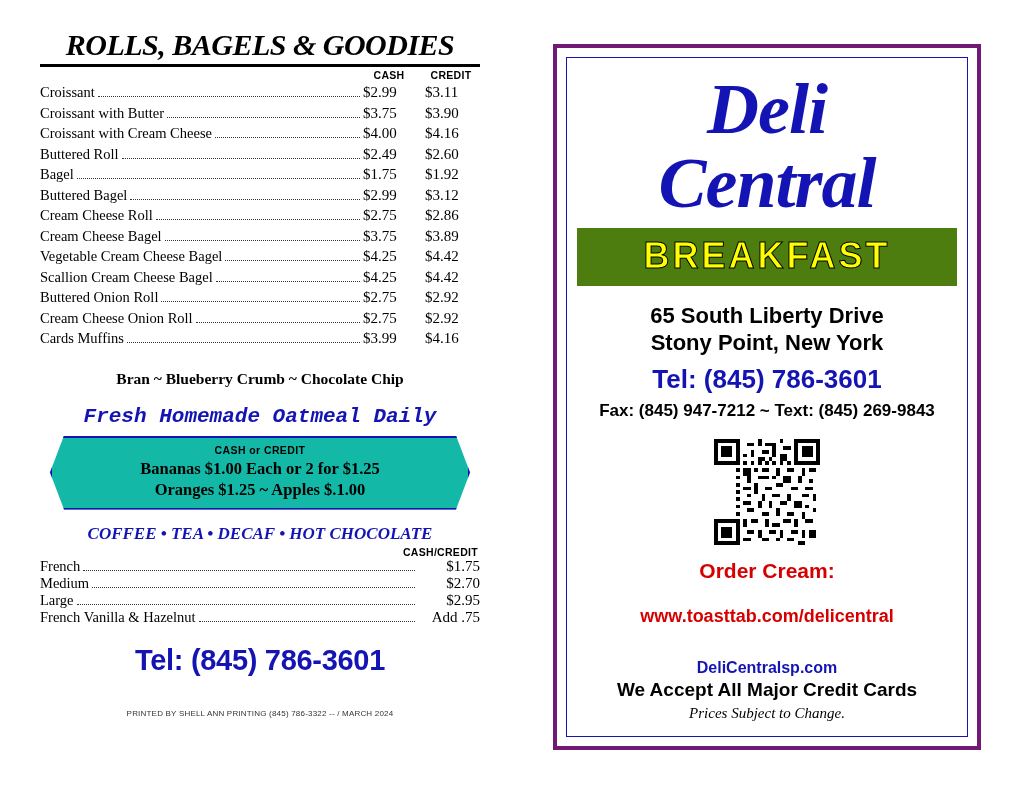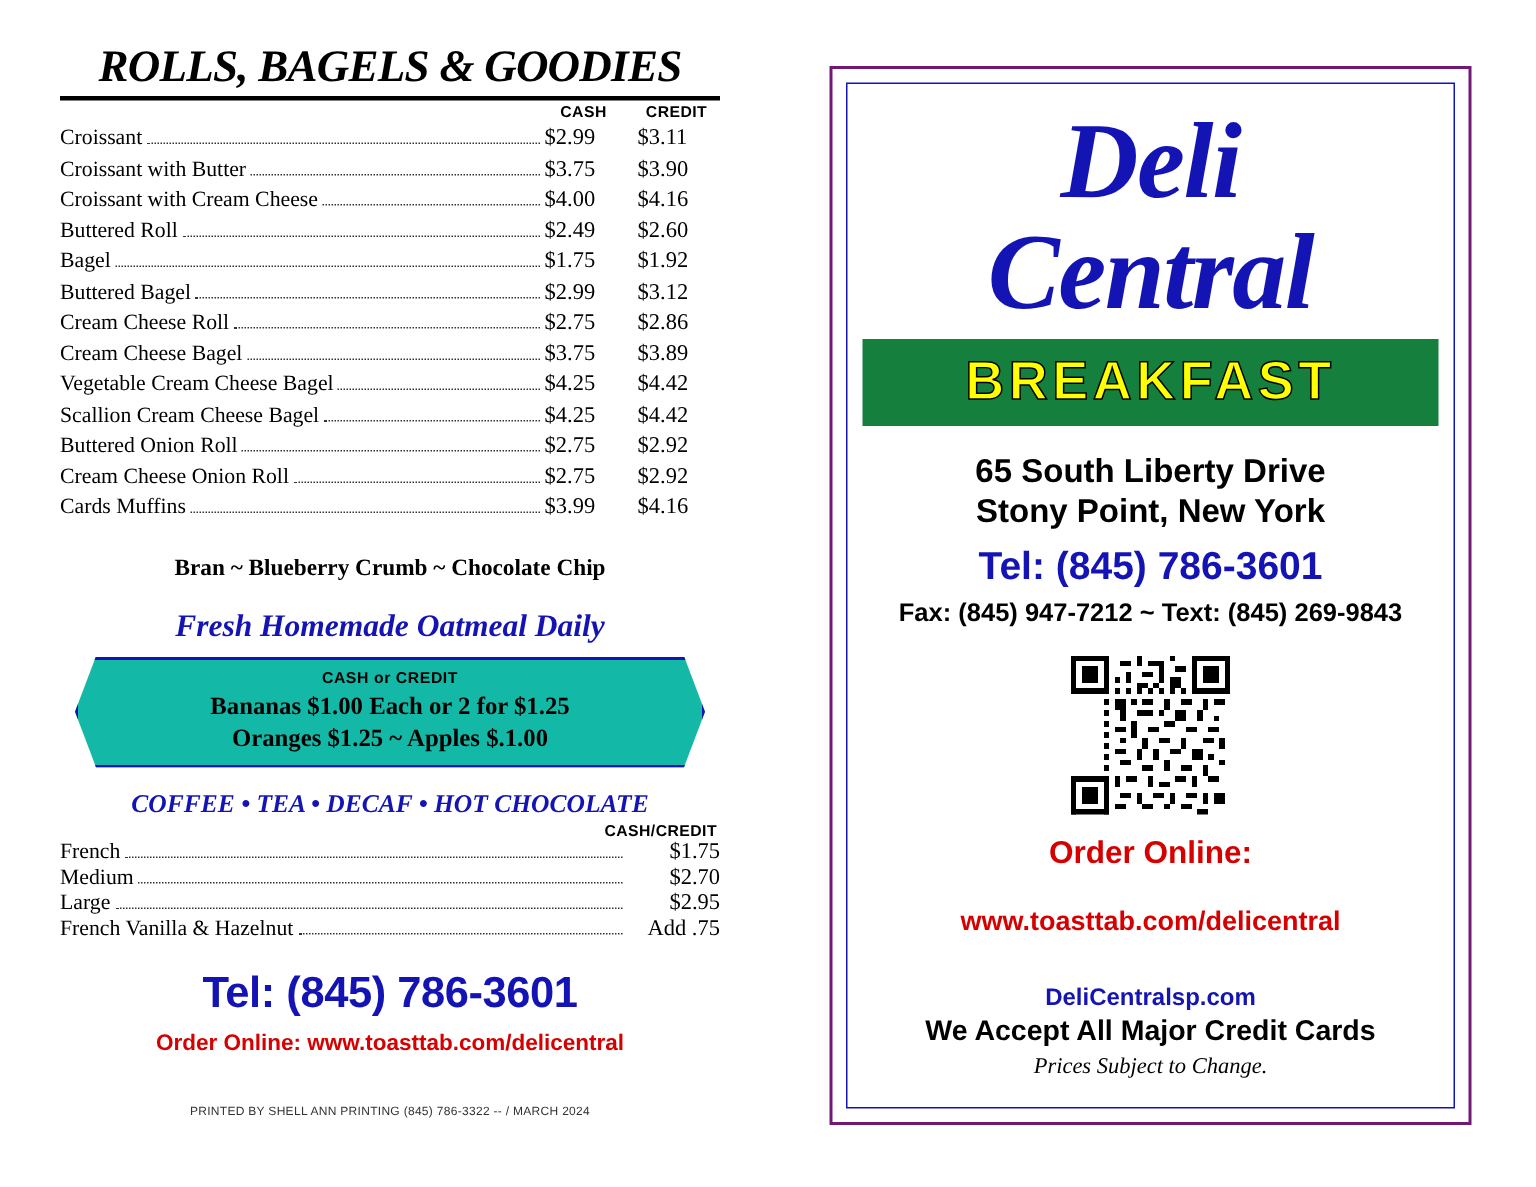--- a/index.html
+++ b/index.html
@@ -82,21 +82,21 @@
     text-align: center;
     font-family: "Liberation Serif", serif;
     font-weight: bold;
     font-size: 15.5px;
     line-height: 20px;
     margin-top: 20px;
   }
 
   .oatmeal {
     text-align: center;
-    font-family: Liberation Serif, serif;
+    font-family: Liberation Mono, monospace;
     font-weight: bold;
     font-style: italic;
     font-size: 21px;
     color: #1414b4;
     margin-top: 16px;
     margin-bottom: 8px;
   }
 
   .fruit-box {
     position: relative;
@@ -174,21 +174,21 @@
     letter-spacing: 0.2px;
   }
 
   
   .right-panel {
     position: absolute;
     left: 553px;
     top: 44px;
     width: 428px;
     height: 706px;
-    border: 2px solid #701a75;
+    border: 4px solid #701a75;
     background: #fff;
     box-sizing: border-box;
   }
   .right-inner {
     position: absolute;
     left: 9px;
     top: 9px;
     right: 9px;
     bottom: 9px;
     border: 1.5px solid #1414b4;
@@ -203,21 +203,21 @@
     color: #1414b4;
     font-size: 72px;
     line-height: 74px;
     letter-spacing: -1px;
     margin-top: 14px;
   }
   .logo .l2 { display: block; }
 
   .breakfast-bar {
     margin: 8px 10px 0 10px;
-    background: #15803d;
+    background: #4d7c0f;
     padding: 7px 0 9px 0;
   }
   .breakfast-bar span {
     color: #ffff00;
     font-weight: bold;
     font-size: 36px;
     letter-spacing: 3px;
     -webkit-text-stroke: 1px #000;
   }
 
@@ -406,21 +406,20 @@
         <span class="price">$2.95</span>
       </div>
       <div class="bev-row">
         <span class="name">French Vanilla &amp; Hazelnut</span>
         <span class="dots"></span>
         <span class="price">Add .75</span>
       </div>
     </div>
 
   <div class="tel-left">Tel: (845) 786-3601</div>
-  <div class="order-left">Order Online:  www.toasttab.com/delicentral</div>
 
   <div class="printer-line">PRINTED BY SHELL ANN PRINTING (845) 786-3322 -- / MARCH 2024</div>
 </div>
 
 <div class="right-panel">
   <div class="right-inner">
 
     <div class="logo">
       <span>Deli</span>
       <span class="l2">Central</span>
@@ -541,20 +540,20 @@
           <rect x="26" y="25" width="2" height="2"></rect>
           <rect x="8" y="27" width="2" height="1"></rect>
             <rect x="13" y="27" width="2" height="1"></rect>
           <rect x="17" y="27" width="1" height="1"></rect>
             <rect x="20" y="27" width="2" height="1"></rect>
           <rect x="23" y="28" width="2" height="1"></rect>
         </g>
       </svg>
     </div>
 
-    <div class="order-online-right">Order Online:</div>
+    <div class="order-online-right">Order Cream:</div>
     <div class="web-right">www.toasttab.com/delicentral</div>
 
     <div class="site-right">DeliCentralsp.com</div>
     <div class="cards-right">We Accept All Major Credit Cards</div>
     <div class="prices-right">Prices Subject to Change.</div>
   </div>
 </div>
 
 </body></html>

